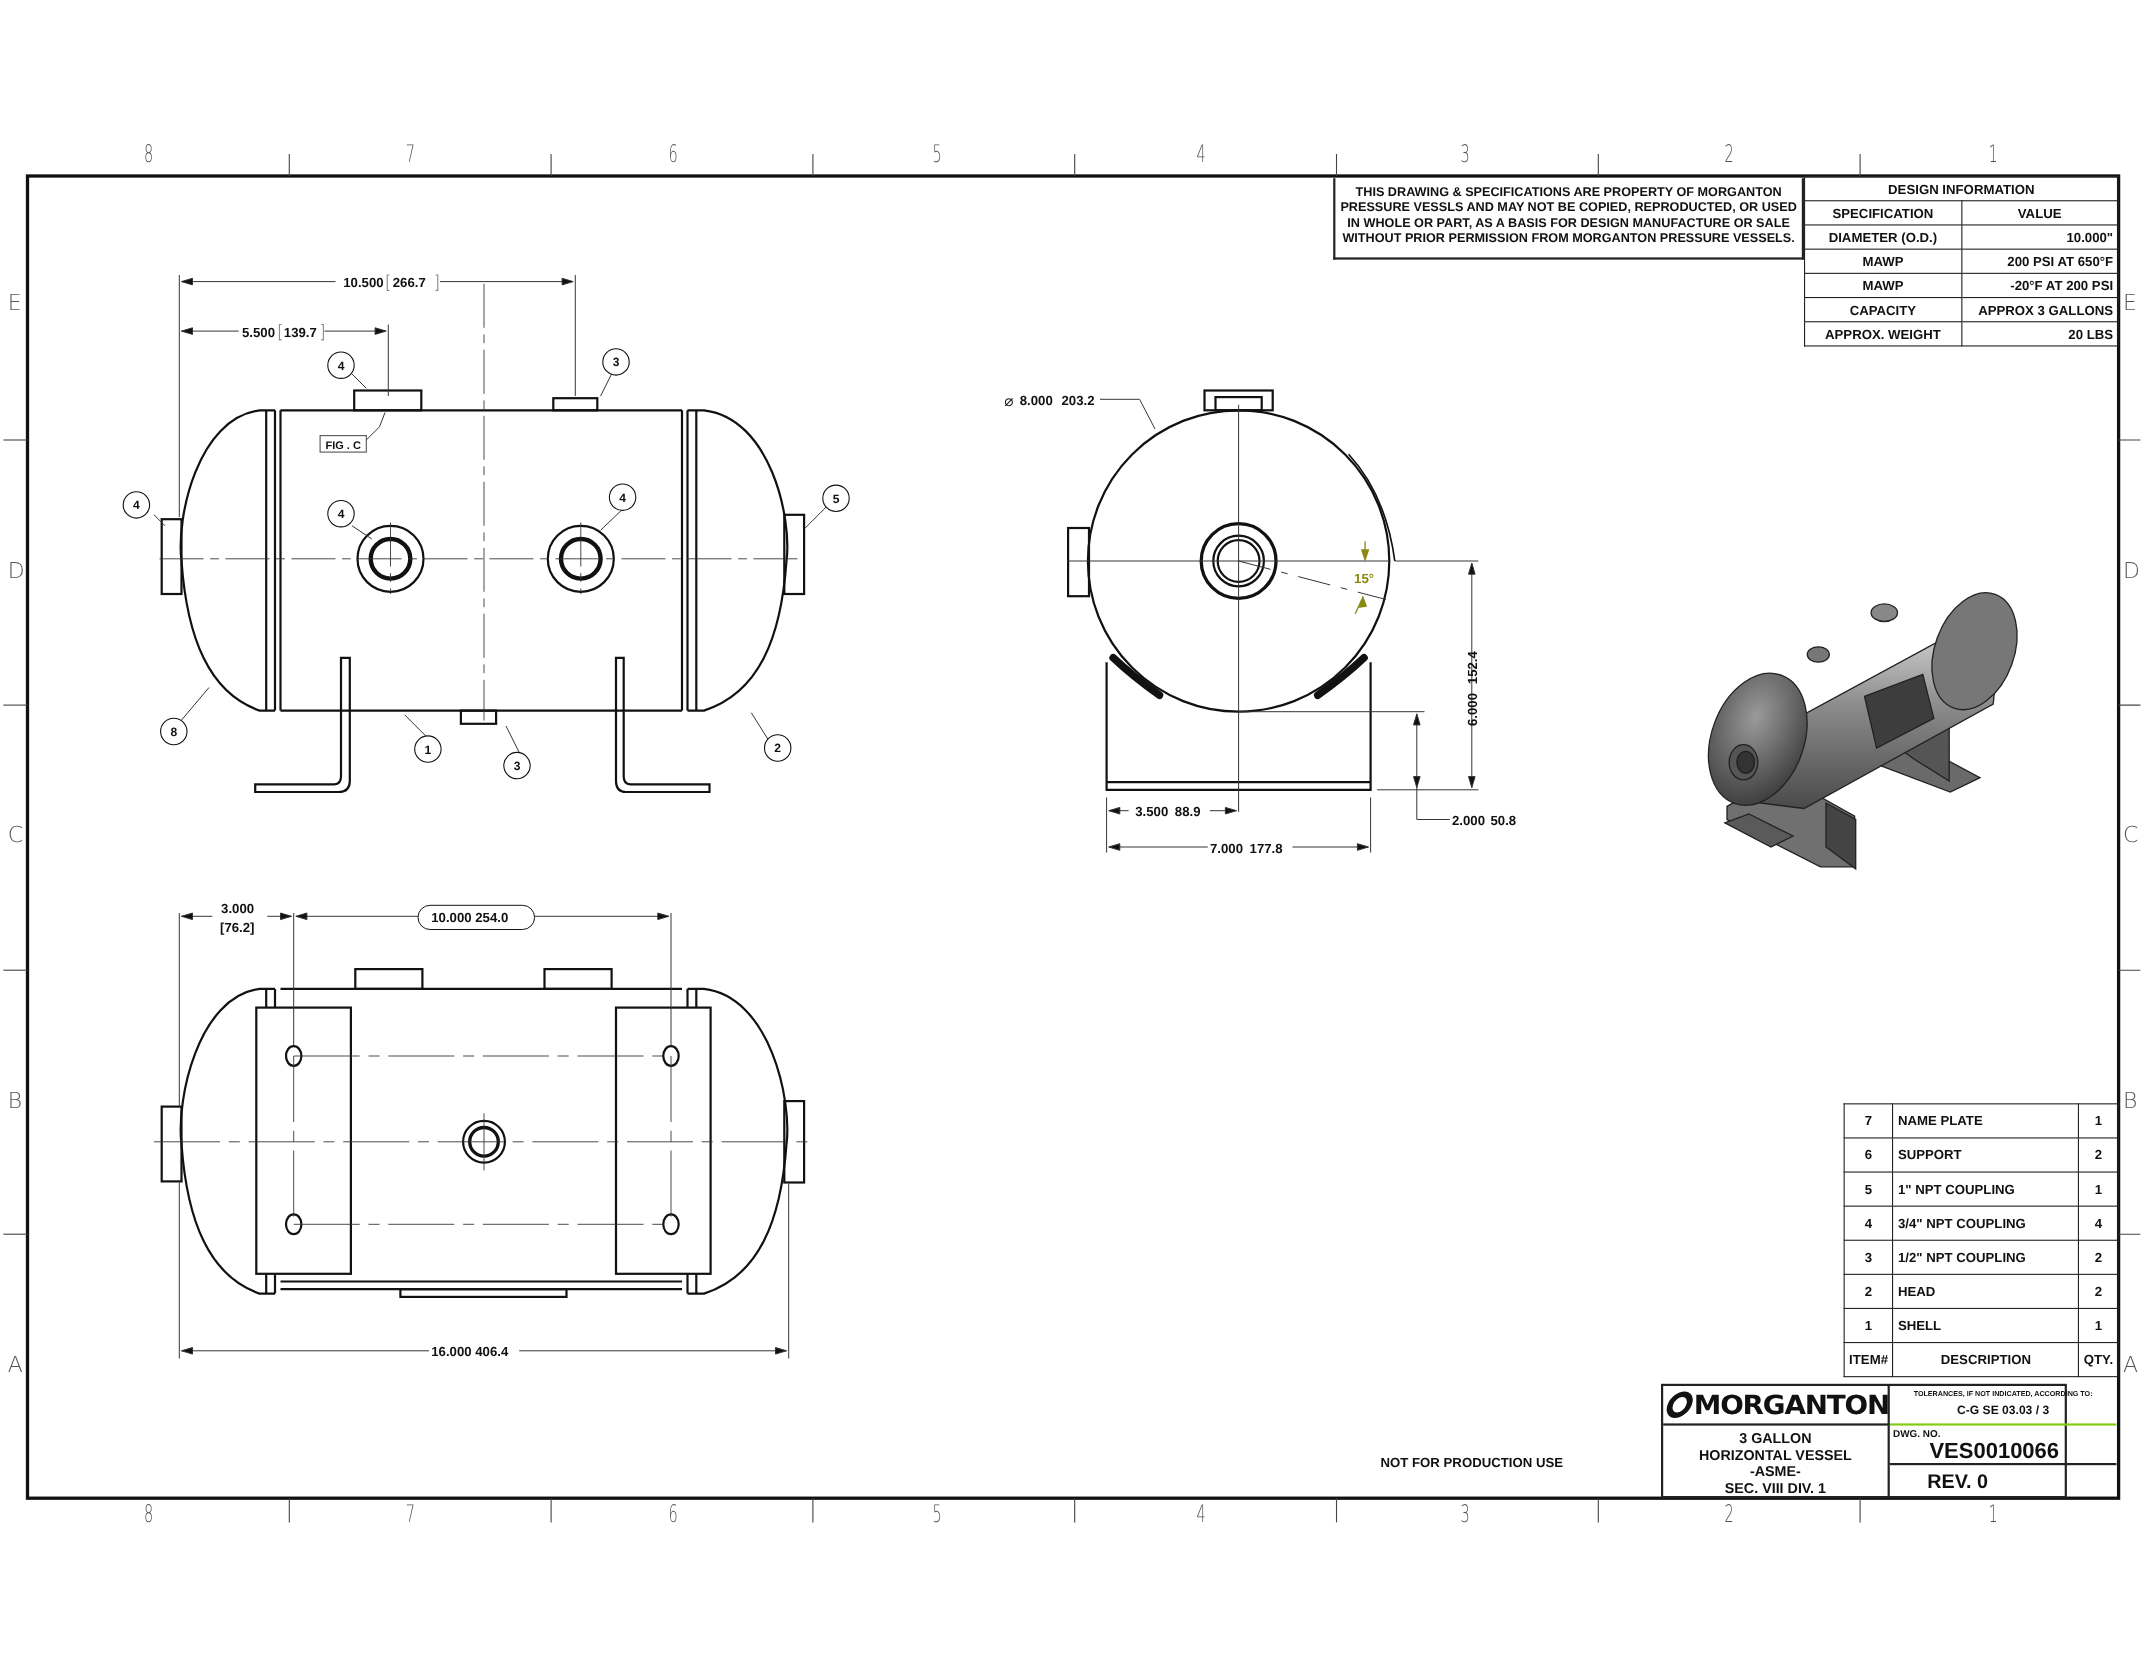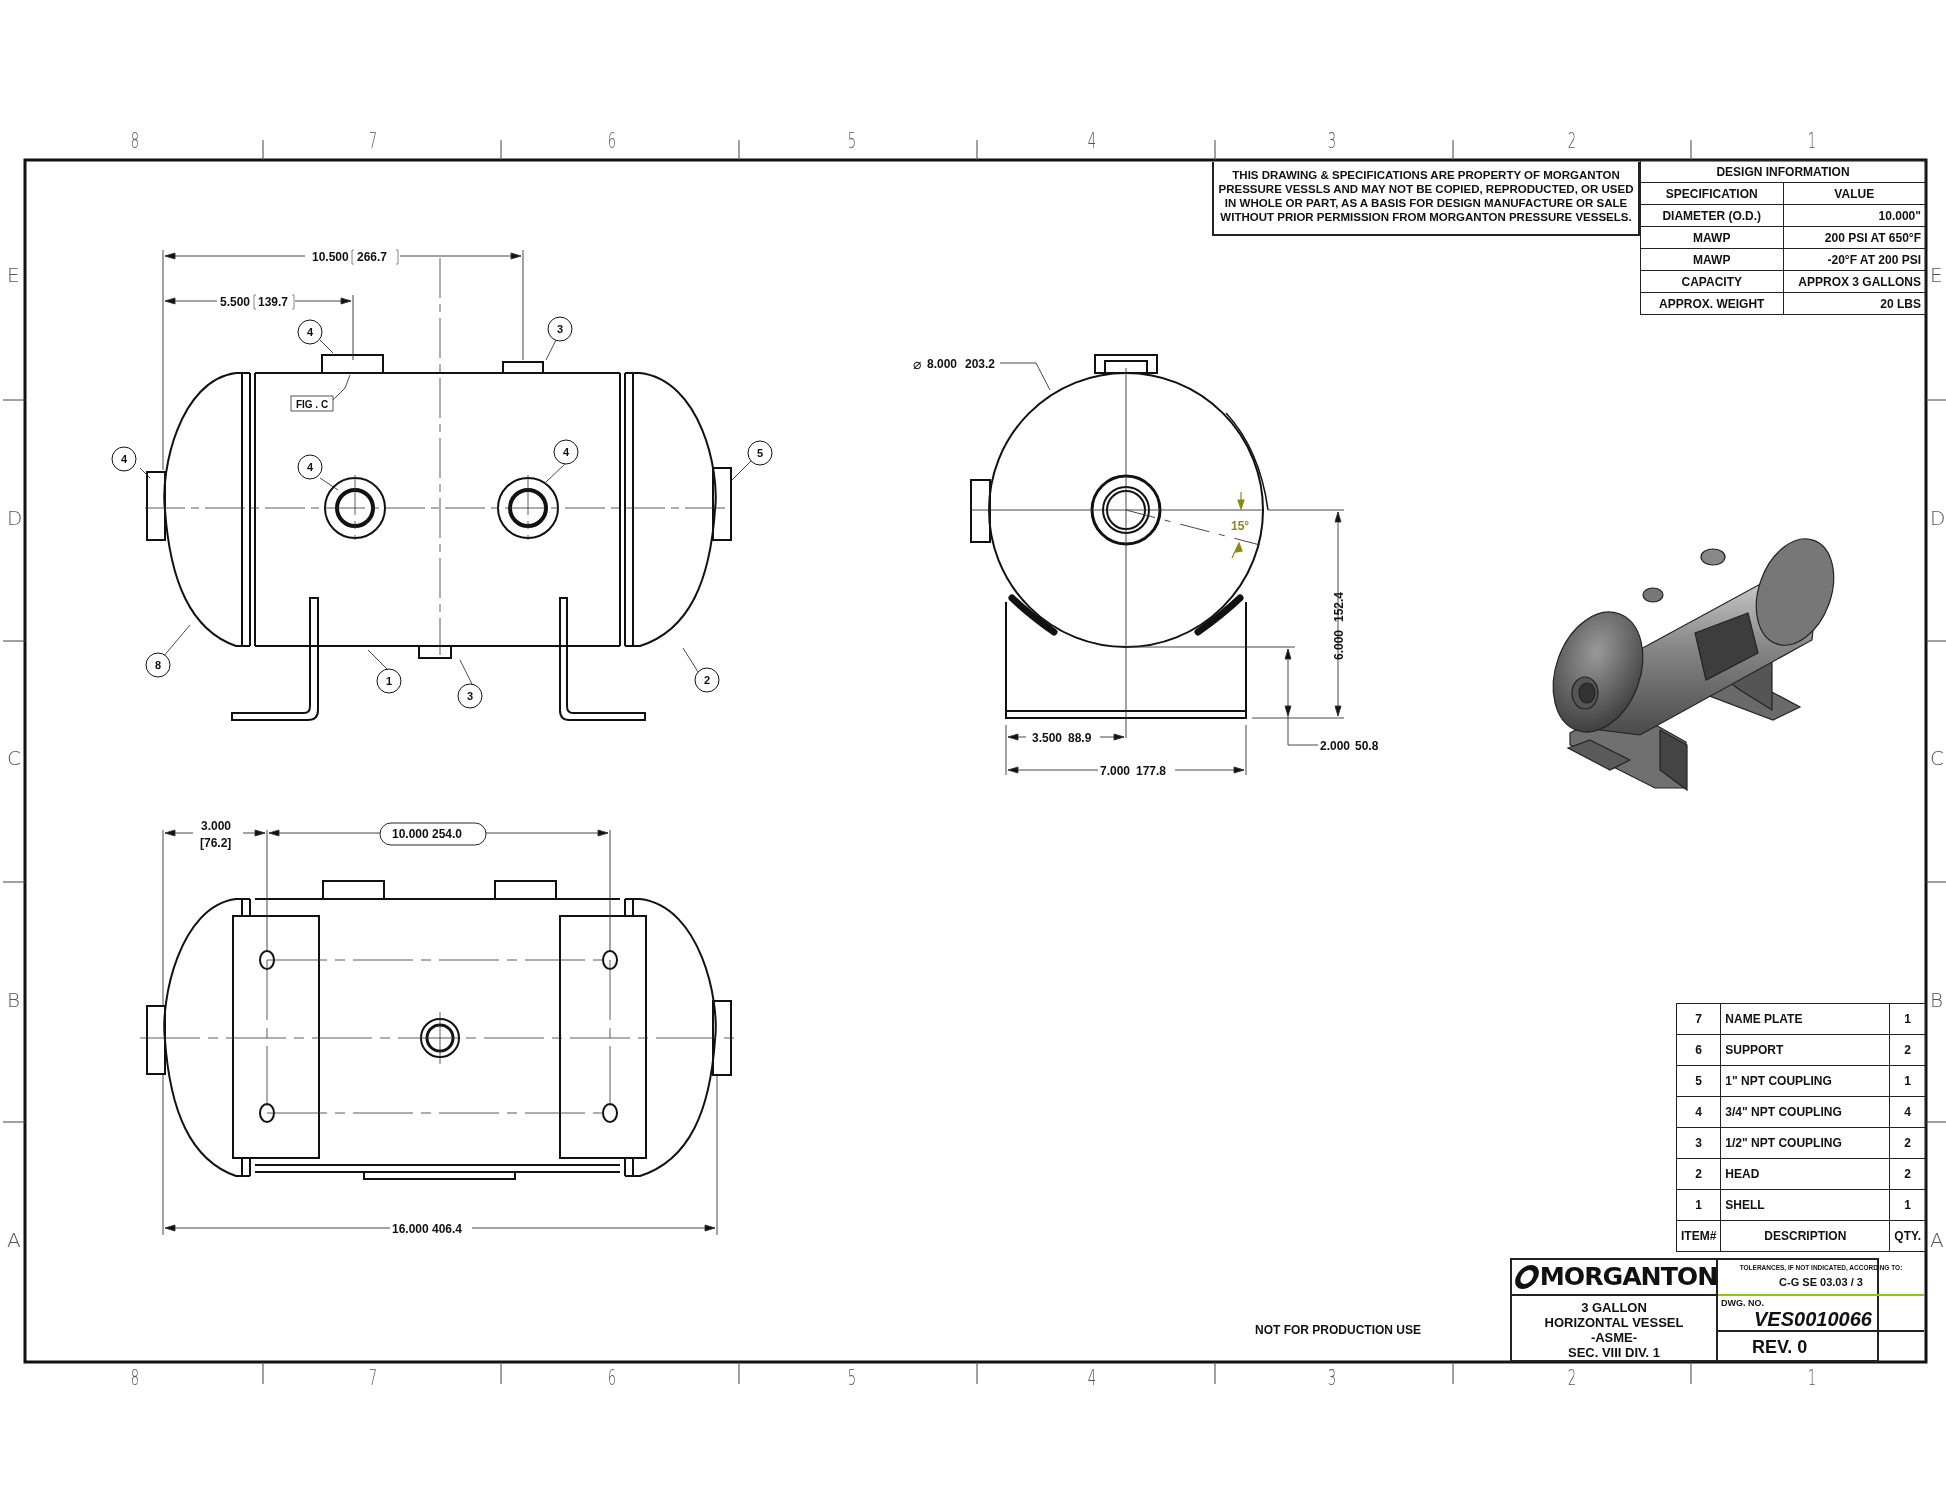--- a/index.html
+++ b/index.html
@@ -18,21 +18,21 @@
   .title-block { position:absolute; left:1510px; top:1258px; width:369px; height:104px; border:2px solid #222; box-sizing:border-box; }
   .tb-logo { position:absolute; left:0; top:0; width:206px; height:36px; border-right:2px solid #222; border-bottom:2px solid #222; box-sizing:border-box; display:flex; align-items:center; justify-content:center; gap:6px; }
   .tb-logo .mark { width:22px; height:24px; border:5px solid #111; border-radius:50%; transform:skewX(-20deg); box-sizing:border-box; }
   .tb-logo .word { font-family:"DejaVu Sans", sans-serif; font-weight:bold; font-size:24px; letter-spacing:-1px; transform:scaleX(1.05); }
   .tb-title { position:absolute; left:0; top:36px; width:206px; height:66px; border-right:2px solid #222; box-sizing:border-box; text-align:center; font-weight:bold; font-size:13px; line-height:15px; padding-top:4px; }
   .tb-tol { position:absolute; left:206px; top:0; width:206px; height:36px; border-bottom:2px solid #84cc16; box-sizing:border-box; text-align:center; }
   .tb-tol .small { font-size:6.5px; font-weight:bold; margin-top:4px; }
   .tb-tol .std { font-size:11px; font-weight:bold; margin-top:5px; }
   .tb-dwg { position:absolute; left:206px; top:36px; width:206px; height:36px; border-bottom:2px solid #222; box-sizing:border-box; }
   .tb-dwg .lbl { font-size:9px; font-weight:bold; position:absolute; left:3px; top:2px; }
-  .tb-dwg .no { font-size:20px; font-weight:bold; position:absolute; left:36px; top:12px;font-style:italic; }
+  .tb-dwg .no { font-size:20px; font-weight:bold; position:absolute; left:36px; top:12px; }
   .tb-rev { position:absolute; left:206px; top:72px; width:206px; height:30px; font-size:18px; font-weight:bold; padding-left:34px; box-sizing:border-box; line-height:30px; }
   .npu { position:absolute; left:1255px; top:1323px; font-size:12px; font-weight:bold; }
 </style>
 </head>
 <body>
 
 <svg class="abs" style="left:0;top:0" width="1946" height="1504">
 
   <rect x="25" y="160" width="1901" height="1202" fill="none" stroke="#111" stroke-width="3"></rect>
 

